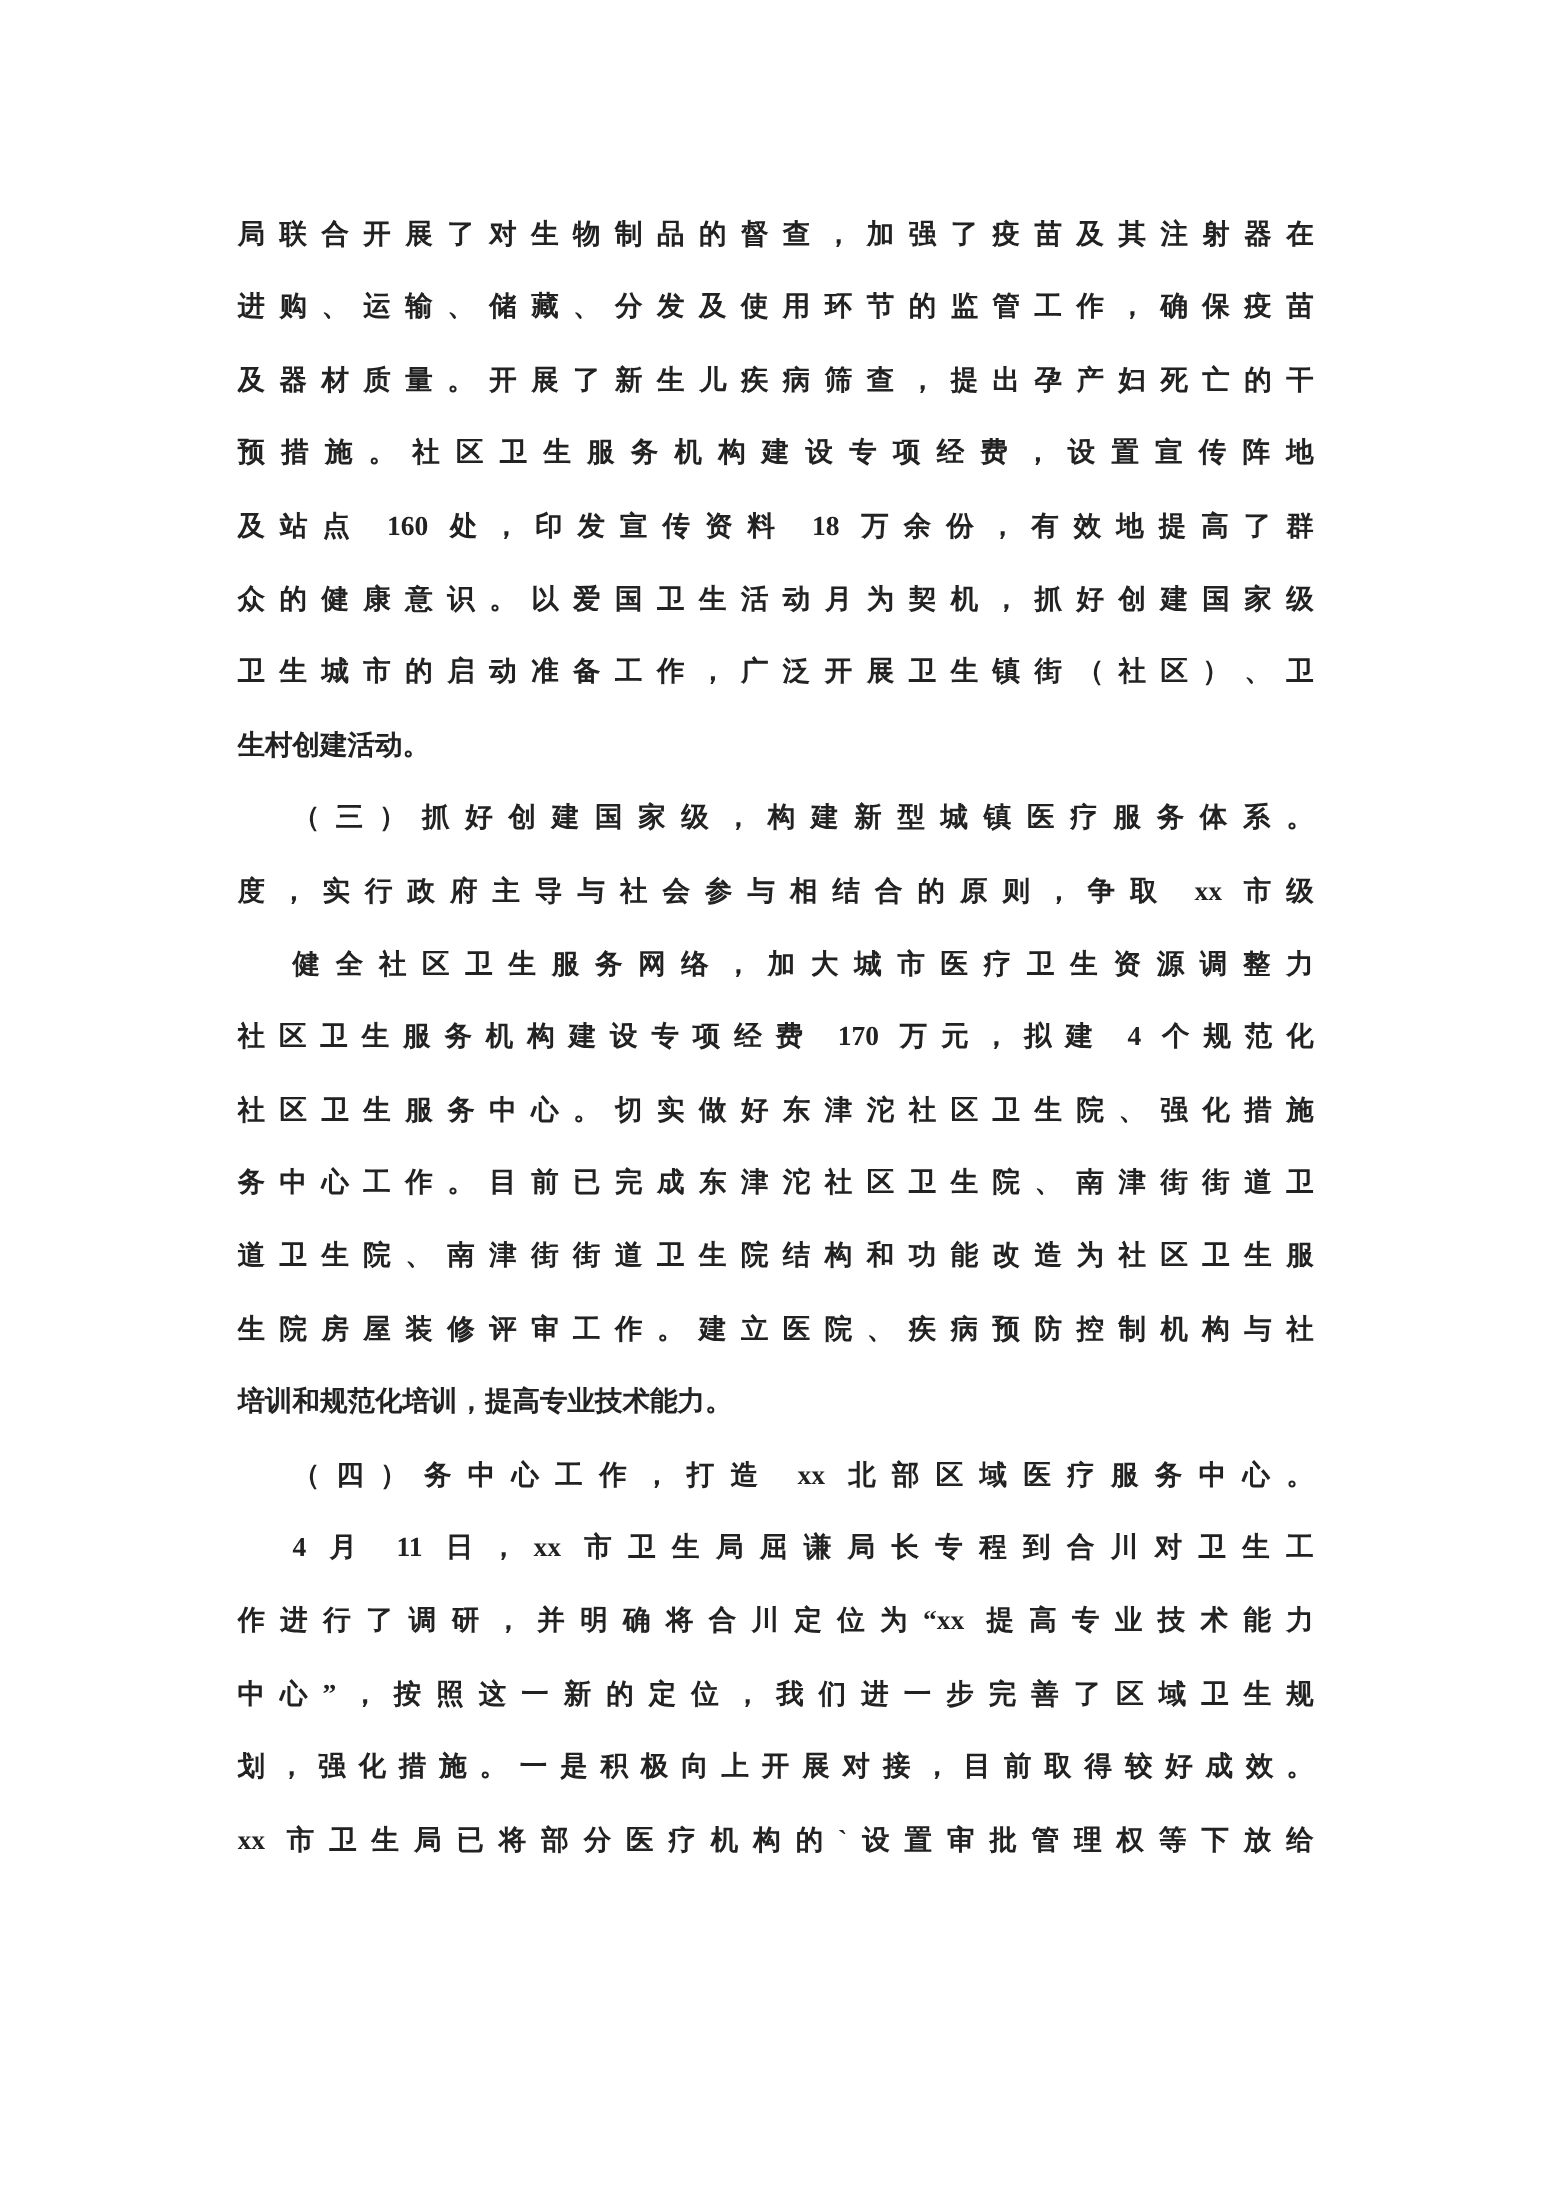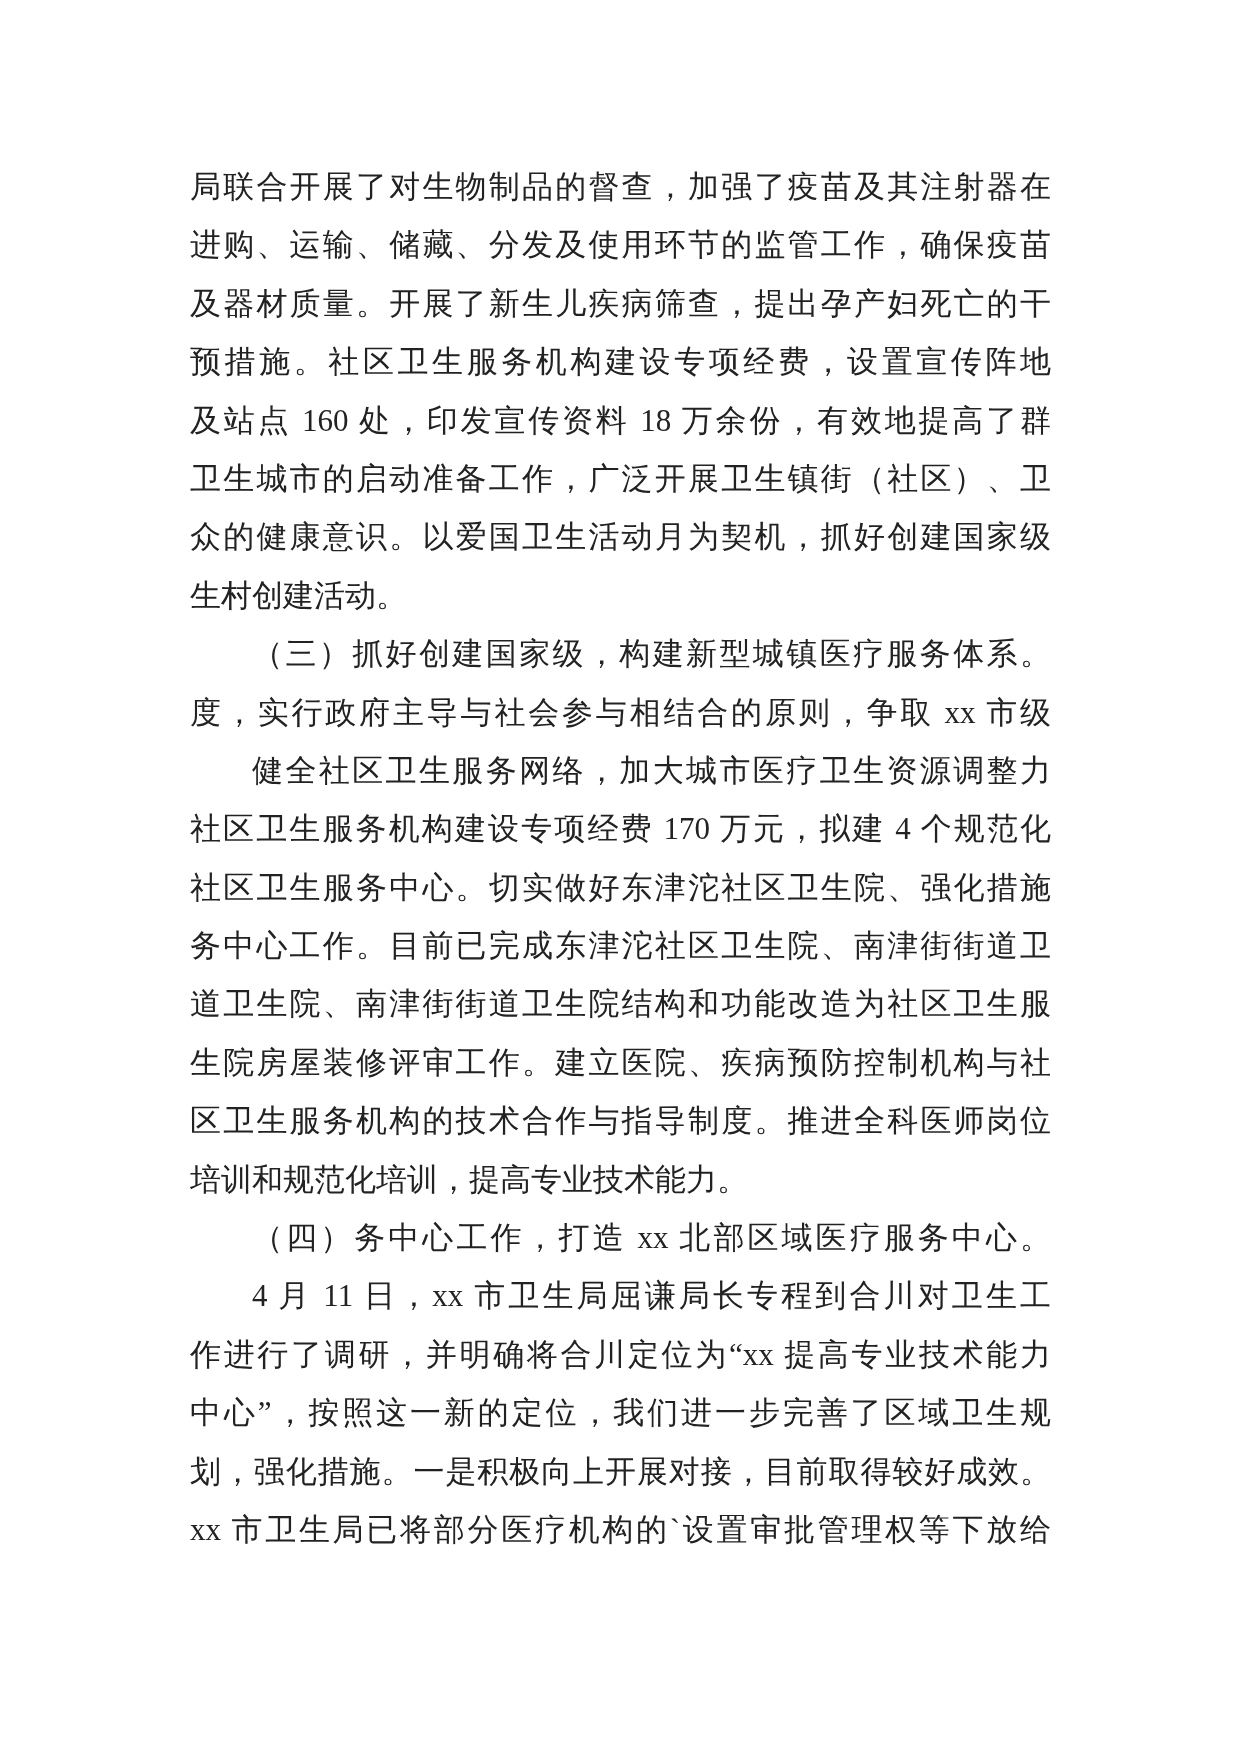--- a/index.html
+++ b/index.html
@@ -15,59 +15,58 @@
     overflow: hidden;
     font-family: "Liberation Serif", "DejaVu Serif", serif;
   }
   .text-block {
     position: absolute;
     left: 190px;
     top: 158px;
     width: 861px;
   }
   .doc-line {
-    font-size: 31px;
+    font-size: 22px;
     line-height: 58.4px;
     height: 58.4px;
     color: #222222;
     text-align: justify;
     text-align-last: justify;
     overflow: hidden;
-    font-weight: 400;
+    font-weight: 700;
   }
   .doc-line.indent {
     text-indent: 2em;
   }
   .doc-line.para-end {
     text-align: center;
     text-align-last: left;
   }
 </style>
 </head>
 <body>
 
 <div class="page">
   <div class="text-block">
     <div class="doc-line">局联合开展了对生物制品的督查，加强了疫苗及其注射器在</div>
     <div class="doc-line">进购、运输、储藏、分发及使用环节的监管工作，确保疫苗</div>
     <div class="doc-line">及器材质量。开展了新生儿疾病筛查，提出孕产妇死亡的干</div>
     <div class="doc-line">预措施。社区卫生服务机构建设专项经费，设置宣传阵地</div>
     <div class="doc-line">及站点 160 处，印发宣传资料 18 万余份，有效地提高了群</div>
+    <div class="doc-line">众的健康意识。以爱国卫生活动月为契机，抓好创建国家级</div>
     <div class="doc-line">卫生城市的启动准备工作，广泛开展卫生镇街（社区）、卫</div>
-    <div class="doc-line">众的健康意识。以爱国卫生活动月为契机，抓好创建国家级</div>
     <div class="doc-line para-end">生村创建活动。</div>
     <div class="doc-line indent">（三）抓好创建国家级，构建新型城镇医疗服务体系。</div>
     <div class="doc-line">度，实行政府主导与社会参与相结合的原则，争取 xx 市级</div>
     <div class="doc-line indent">健全社区卫生服务网络，加大城市医疗卫生资源调整力</div>
     <div class="doc-line">社区卫生服务机构建设专项经费 170 万元，拟建 4 个规范化</div>
     <div class="doc-line">社区卫生服务中心。切实做好东津沱社区卫生院、强化措施</div>
     <div class="doc-line">务中心工作。目前已完成东津沱社区卫生院、南津街街道卫</div>
     <div class="doc-line">道卫生院、南津街街道卫生院结构和功能改造为社区卫生服</div>
     <div class="doc-line">生院房屋装修评审工作。建立医院、疾病预防控制机构与社</div>
-    <div class="doc-line">区卫生服务机构的技术合作与指导制度。推进全科医师岗位</div>
     <div class="doc-line para-end">培训和规范化培训，提高专业技术能力。</div>
     <div class="doc-line indent">（四）务中心工作，打造 xx 北部区域医疗服务中心。</div>
     <div class="doc-line indent">4 月 11 日，xx 市卫生局屈谦局长专程到合川对卫生工</div>
     <div class="doc-line">作进行了调研，并明确将合川定位为“xx 提高专业技术能力</div>
     <div class="doc-line">中心”，按照这一新的定位，我们进一步完善了区域卫生规</div>
     <div class="doc-line">划，强化措施。一是积极向上开展对接，目前取得较好成效。</div>
     <div class="doc-line">xx 市卫生局已将部分医疗机构的`设置审批管理权等下放给</div>
   </div>
 </div>
 

